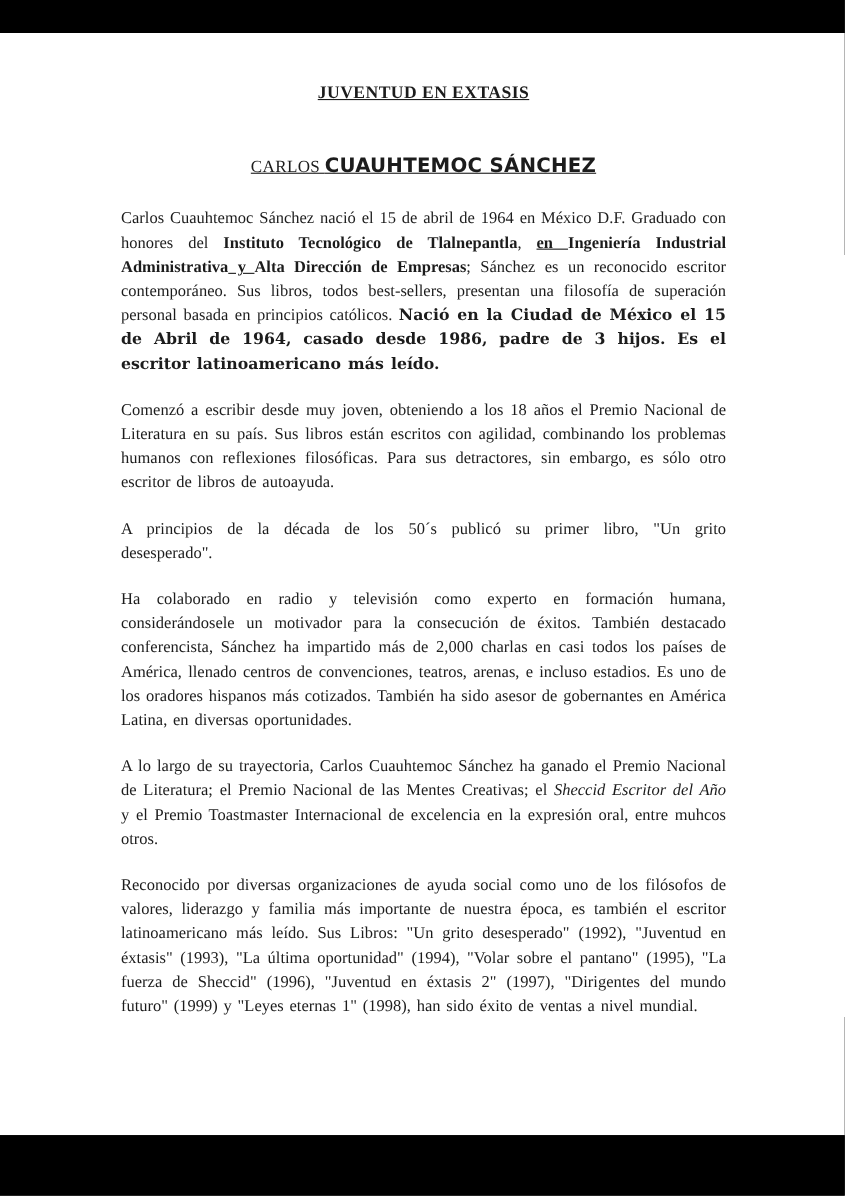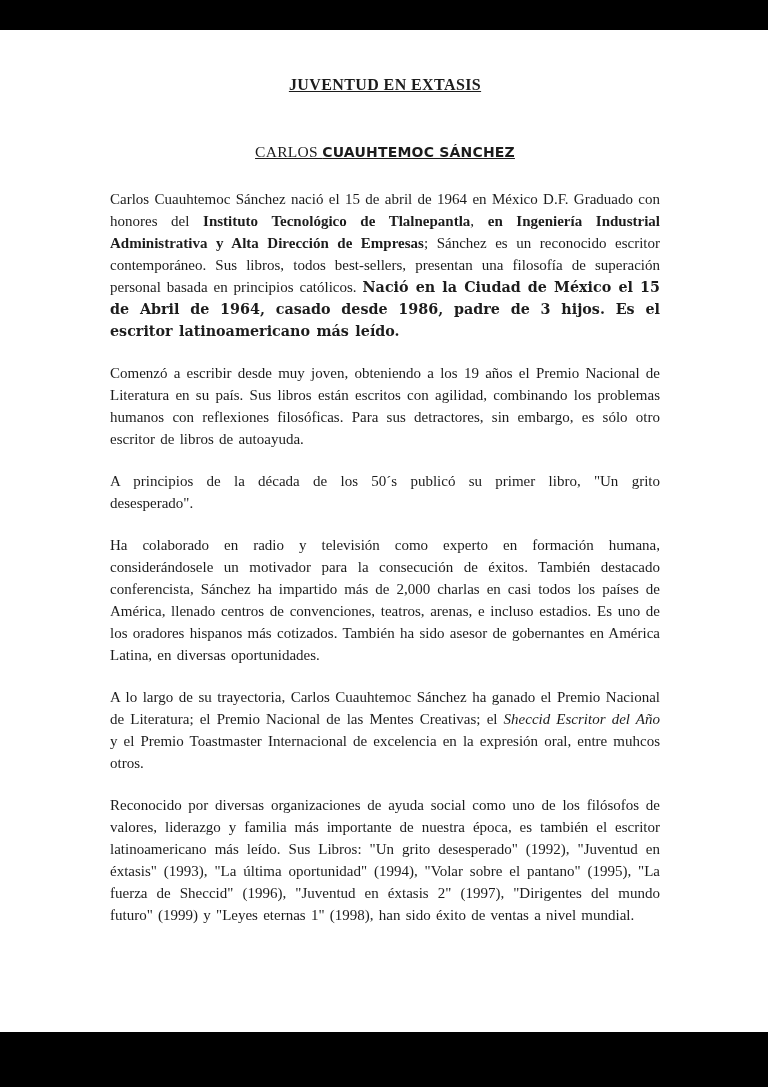--- a/index.html
+++ b/index.html
@@ -47,34 +47,34 @@
     text-decoration: underline;
     font-weight: normal;
     margin: 0 0 26px 0;
   }
   .author-first {
     font-size: 15.5px;
     letter-spacing: 0.3px;
   }
   .author-last {
     font-family: "DejaVu Sans", sans-serif;
-    font-size: 14px;
+    font-size: 18px;
     font-weight: bold;
     letter-spacing: 0.2px;
   }
   .para {
     font-size: 15px;
     line-height: 22px;
     text-align: justify;
     word-spacing: 1.5px;
     margin: 0 0 20px 0;
   }
   .para.wide { word-spacing: 4px; }
   .bi { font-weight: bold; }
-  .b  { font-weight: bold; }
+  .b  { font-weight: bold; text-decoration: underline; }
   .i  { font-style: italic; }
   .b2 {
     font-weight: bold;
     font-family: "DejaVu Serif", serif;
     font-size: 14.3px;
   }
 </style>
 </head>
 <body>
 
@@ -84,21 +84,21 @@
 
   <div class="page">
 
     <h1 class="title">JUVENTUD EN EXTASIS</h1>
 
 
     <h3 class="author"><span class="author-first">CARLOS </span><span class="author-last">CUAUHTEMOC SÁNCHEZ</span></h3>
 
     <p class="para"><span>Carlos Cuauhtemoc Sánchez nació el 15 de abril de 1964 en México D.F. Graduado con honores del </span><span class="bi">Instituto Tecnológico de Tlalnepantla</span><span>, </span><span class="b">en </span><span class="bi">Ingeniería Industrial Administrativa</span><span class="b"> y </span><span class="bi">Alta Dirección de Empresas</span><span>; Sánchez es un reconocido escritor contemporáneo. Sus libros, todos best-sellers, presentan una filosofía de superación personal basada en principios católicos. </span><span class="b2">Nació en la Ciudad de México el 15 de Abril de 1964, casado desde 1986, padre de 3 hijos. Es el escritor latinoamericano más leído.</span></p>
 
-    <p class="para">Comenzó a escribir desde muy joven, obteniendo a los 19 años el Premio Nacional de Literatura en su país. Sus libros están escritos con agilidad, combinando los problemas humanos con reflexiones filosóficas. Para sus detractores, sin embargo, es sólo otro escritor de libros de autoayuda.</p>
+    <p class="para">Comenzó a escribir desde muy joven, obteniendo a los 18 años el Premio Nacional de Literatura en su país. Sus libros están escritos con agilidad, combinando los problemas humanos con reflexiones filosóficas. Para sus detractores, sin embargo, es sólo otro escritor de libros de autoayuda.</p>
 
     <p class="para wide">A principios de la década de los 50´s publicó su primer libro, "Un grito desesperado".</p>
 
     <p class="para">Ha colaborado en radio y televisión como experto en formación humana, considerándosele un motivador para la consecución de éxitos. También destacado conferencista, Sánchez ha impartido más de 2,000 charlas en casi todos los países de América, llenado centros de convenciones, teatros, arenas, e incluso estadios. Es uno de los oradores hispanos más cotizados. También ha sido asesor de gobernantes en América Latina, en diversas oportunidades.</p>
 
     <p class="para"><span>A lo largo de su trayectoria, Carlos Cuauhtemoc Sánchez ha ganado el Premio Nacional de Literatura; el Premio Nacional de las Mentes Creativas; el </span><span class="i">Sheccid Escritor del Año</span><span> y el Premio Toastmaster Internacional de excelencia en la expresión oral, entre muhcos otros.</span></p>
 
     <p class="para">Reconocido por diversas organizaciones de ayuda social como uno de los filósofos de valores, liderazgo y familia más importante de nuestra época, es también el escritor latinoamericano más leído. Sus Libros: "Un grito desesperado" (1992), "Juventud en éxtasis" (1993), "La última oportunidad" (1994), "Volar sobre el pantano" (1995), "La fuerza de Sheccid" (1996), "Juventud en éxtasis 2" (1997), "Dirigentes del mundo futuro" (1999) y "Leyes eternas 1" (1998), han sido éxito de ventas a nivel mundial.</p>
 
   </div>

